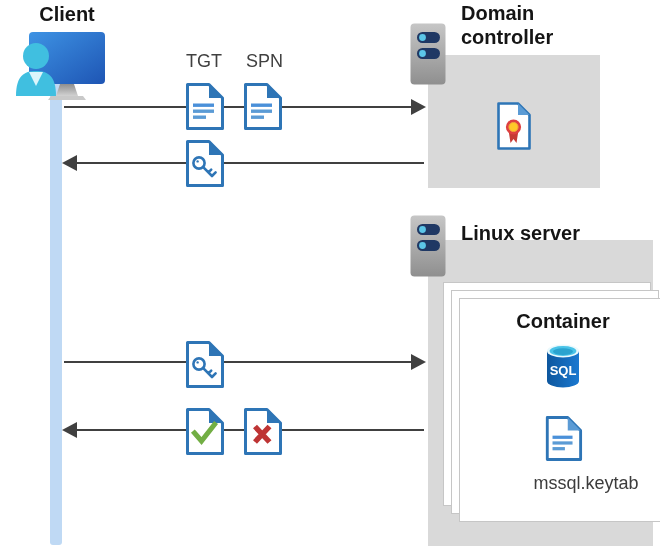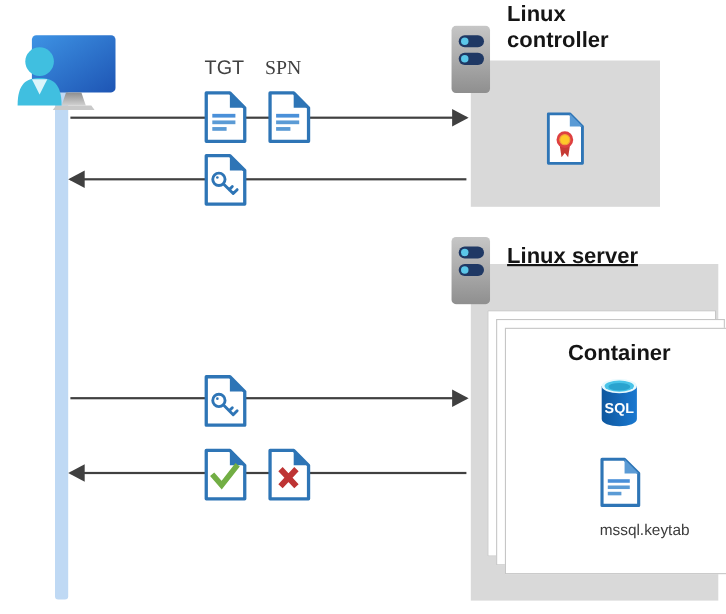--- a/index.html
+++ b/index.html
@@ -24,47 +24,48 @@
 
   
   .icon{position:absolute;z-index:5;}
   .doc{width:42px;height:49px;}
 
   
   .hdr{position:absolute;color:#151515;font-weight:700;font-size:20px;line-height:1.2;z-index:6;}
   .lbl{position:absolute;color:#404040;font-size:18px;z-index:6;}
   .client-hdr{left:24px;top:2px;width:86px;text-align:center;}
   .tgt-lbl{left:183px;top:51px;width:42px;text-align:center;}
-  .spn-lbl{left:241px;top:51px;width:42px;text-align:left;font-family:Liberation Serif, serif;}
+  .spn-lbl{left:241px;top:51px;width:42px;text-align:right;}
   .dc-hdr{left:461px;top:1px;width:120px;}
-  .ls-hdr{left:461px;top:221px;width:180px;text-decoration:underline;}
+  .ls-hdr{left:461px;top:221px;width:180px;}
   .result-lbl{left:118px;top:462px;width:240px;text-align:center;font-size:19px;}
 
   
   .card{position:absolute;width:208px;height:224px;background:#ffffff;
         border:1px solid #C6C6C6;box-sizing:border-box;z-index:4;}
   .card.back{left:443px;top:282px;}
   .card.mid{left:451px;top:290px;}
   .card.front{left:459px;top:298px;z-index:5;display:flex;flex-direction:column;align-items:center;}
   .container-title{margin-top:11px;color:#151515;font-weight:700;font-size:20px;}
-  .keytab-lbl{margin-top:11px;color:#3C3C3C;font-size:14px;margin-left:46px;}
+  .keytab-lbl{margin-top:11px;color:#3C3C3C;font-size:18px;margin-left:46px;}
   .sql-svg{margin-top:10px;}
   .keytab-svg{margin-top:26px;}
 </style>
 </head>
 <body>
 
 <div class="stage">
 
   <div class="timeline"></div>
 
   <div class="zone dc"></div>
   <div class="zone ls"></div>
 
-  <div class="hdr dc-hdr">Linux controller</div>
+  <div class="hdr client-hdr">Client</div>
+  <div class="hdr dc-hdr">Domain controller</div>
   <div class="hdr ls-hdr">Linux server</div>
   <div class="lbl tgt-lbl">TGT</div>
   <div class="lbl spn-lbl">SPN</div>
 
   <svg class="icon" style="left:13px;top:26px;" width="96" height="78" viewBox="0 0 96 78">
     <defs>
       <linearGradient id="gMon" x1="0" y1="0" x2="1" y2="1">
         <stop offset="0" stop-color="#3E93E4"></stop>
           <stop offset="1" stop-color="#1E55B4"></stop>
       </linearGradient>

